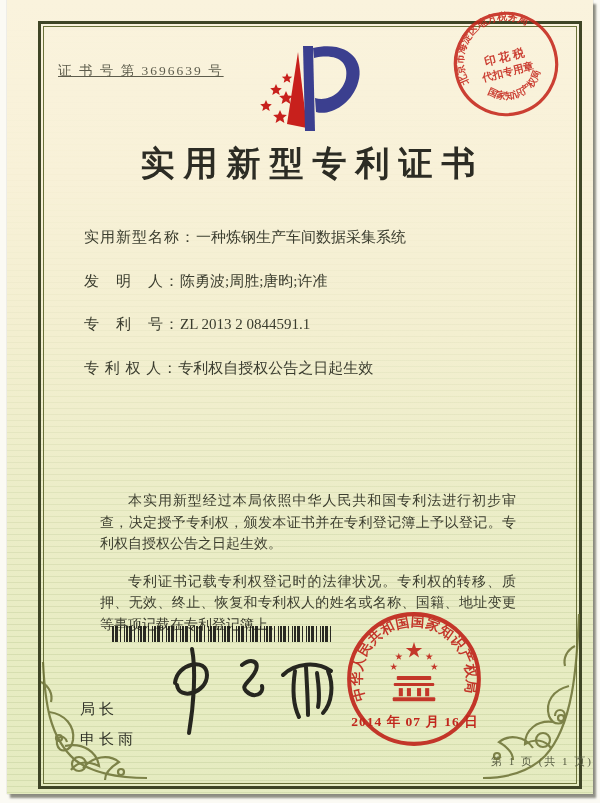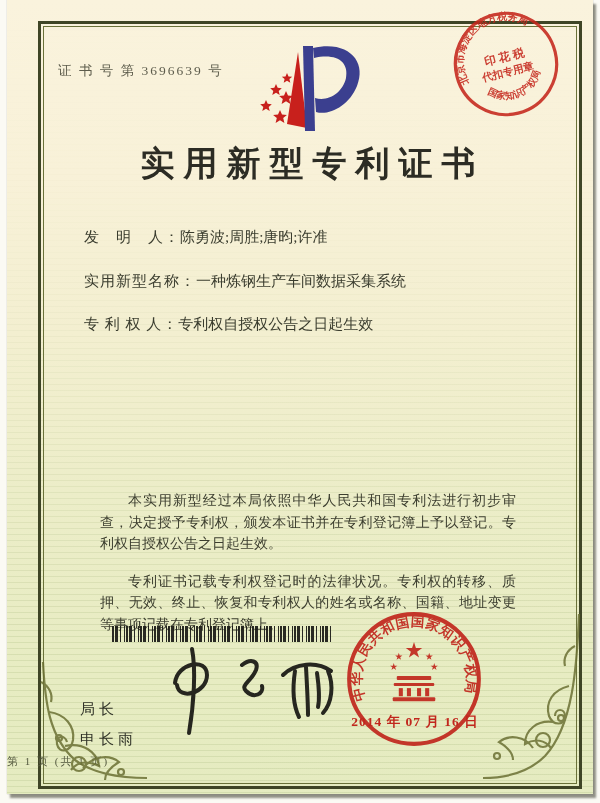--- a/index.html
+++ b/index.html
@@ -8,42 +8,42 @@
   .page{position:absolute;left:7px;top:0;width:586px;height:794px;
         background:linear-gradient(180deg,#faf3dd 0%,#f8f1d8 22%,#f3efd0 42%,#ecedc8 62%,#e7ecc2 85%,#e5ebc0 100%);
         box-shadow:3px 4px 2px rgba(72,72,58,.6), 0 0 1px rgba(0,0,0,.3);}
   .guilloche{position:absolute;left:0;top:0;right:0;bottom:0;pointer-events:none;
         background:repeating-linear-gradient(180deg, rgba(128,152,84,.16) 0 1px, rgba(255,255,255,0) 1px 6px);
         -webkit-mask-image:linear-gradient(180deg, rgba(0,0,0,0) 0%, rgba(0,0,0,.12) 30%, rgba(0,0,0,.55) 55%, #000 80%);
         mask-image:linear-gradient(180deg, rgba(0,0,0,0) 0%, rgba(0,0,0,.12) 30%, rgba(0,0,0,.55) 55%, #000 80%);}
   .frame{position:absolute;left:31px;top:21px;right:11px;bottom:5px;border:3px solid #3f4526;pointer-events:none;}
   .frame::after{content:'';position:absolute;inset:2px;border:1px solid #6a7139;}
 
-  .cert-no{position:absolute;left:51px;top:62px;font-size:13.5px;color:#5d5c4c;letter-spacing:2px;}
+  .cert-no{position:absolute;left:51px;top:62px;font-size:13.5px;color:#5d5c4c;letter-spacing:2px;text-decoration:underline;}
   .logo{position:absolute;left:238px;top:36px;width:160px;height:118px;}
   .tax-stamp{position:absolute;left:441px;top:6px;width:116px;height:116px;transform:rotate(-14deg);opacity:.88;}
   .title{position:absolute;left:8px;top:141px;width:100%;text-align:center;font-size:34px;font-weight:600;
          color:#2c2c24;letter-spacing:9px;text-indent:9px;}
 
   .fields{position:absolute;left:77px;top:228px;width:460px;}
   .field{height:22px;margin-bottom:21.5px;font-size:15px;color:#3a3c2e;white-space:nowrap;}
   .field .lbl{letter-spacing:1px;}
   .paras{position:absolute;left:77px;top:474px;width:448px;font-size:14px;line-height:21.6px;color:#3c3e2f;text-align:justify;}
   .paras p{margin:16px;text-indent:2em;}
 
   .barcode{position:absolute;left:105px;top:626px;width:221px;height:16px;opacity:.92;
         background:repeating-linear-gradient(90deg,#191915 0 2px,transparent 2px 3px,#191915 3px 6px,transparent 6px 8px,
         #191915 8px 9px,transparent 9px 12px,#191915 12px 13px,transparent 13px 14px);}
   .director{position:absolute;left:73px;top:700px;font-size:15px;color:#2f3126;letter-spacing:4px;}
   .director div{margin-bottom:11px;}
   .signature{position:absolute;left:138px;top:641px;width:215px;height:105px;}
   .seal{position:absolute;left:331px;top:603px;width:152px;height:152px;opacity:.92;}
   .seal-date{position:absolute;left:333px;top:713px;width:150px;text-align:center;font-size:13.5px;font-weight:700;
         color:#c1271d;letter-spacing:1px;}
-  .footer{position:absolute;left:0;top:754px;width:100%;text-align:left;font-size:11px;color:#565b41;letter-spacing:2px;}
+  .footer{position:absolute;left:0;top:754px;width:100%;text-align:right;font-size:11px;color:#565b41;letter-spacing:2px;}
   .flourish{position:absolute;pointer-events:none;}
   .fl-left{left:28px;bottom:10px;width:118px;height:142px;}
   .fl-right{right:8px;bottom:8px;width:104px;height:180px;}
 </style>
 </head>
 <body>
 
 <div class="scan">
   <div class="page">
     <div class="guilloche"></div>
@@ -76,22 +76,23 @@
       <text font-size="9" fill="#c5271c" font-weight="700">
         <textPath href="#stArcBot" startOffset="8">国家知识产权局</textPath>
       </text>
       <text x="55" y="52" text-anchor="middle" font-size="11" font-weight="700" fill="#c5271c">印 花 税</text>
       <text x="55" y="66" text-anchor="middle" font-size="10" font-weight="700" fill="#c5271c">代扣专用章</text>
     </svg>
 
     <div class="title">实用新型专利证书</div>
 
     <div class="fields">
+      <div class="field"><span class="lbl">实用新型名称：</span><span>一种炼钢生产车间数据采集系统</span></div>
       <div class="field"><span class="lbl">发　明　人：</span><span>陈勇波;周胜;唐昀;许准</span></div>
-      <div class="field"><span class="lbl">实用新型名称：</span><span>一种炼钢生产车间数据采集系统</span></div>
+      <div class="field"><span class="lbl">专　利　号：</span><span>ZL 2013 2 0844591.1</span></div>
       <div class="field"><span class="lbl">专 利 权 人：</span><span>专利权自授权公告之日起生效</span></div>
     </div>
 
     <div class="paras">
       <p>本实用新型经过本局依照中华人民共和国专利法进行初步审查，决定授予专利权，颁发本证书并在专利登记簿上予以登记。专利权自授权公告之日起生效。</p>
       <p>专利证书记载专利权登记时的法律状况。专利权的转移、质押、无效、终止、恢复和专利权人的姓名或名称、国籍、地址变更等事项记载在专利登记簿上。</p>
     </div>
 
     <div class="barcode"></div>
 

